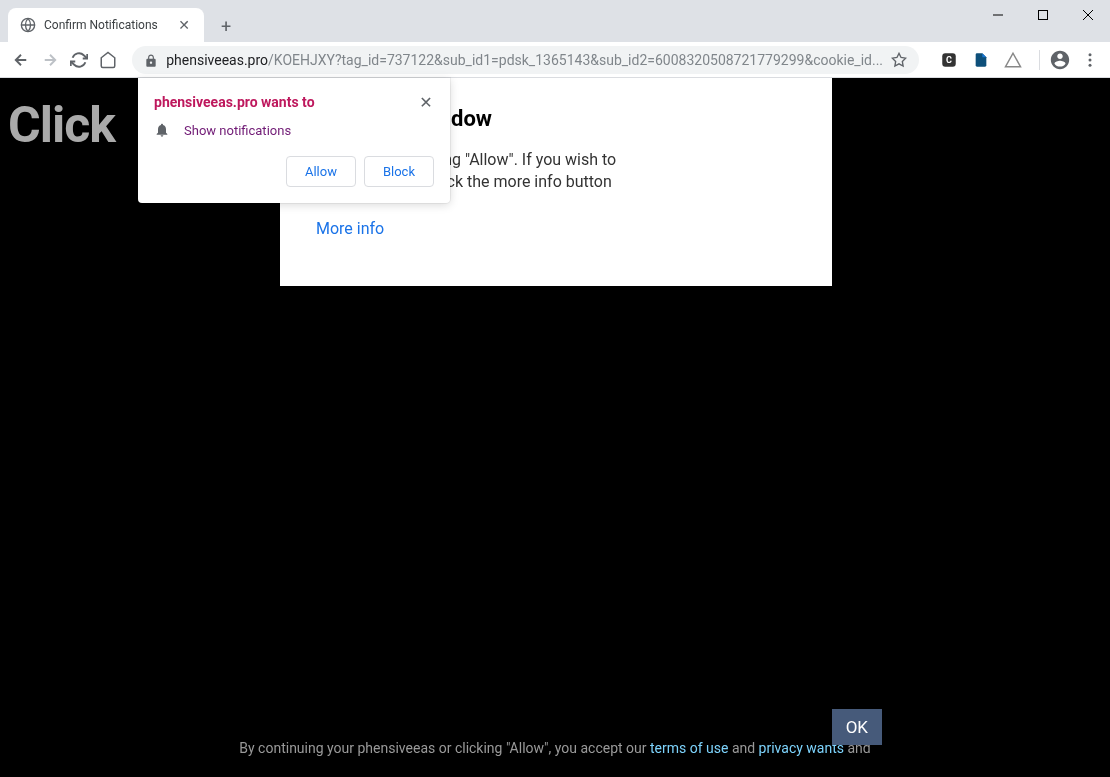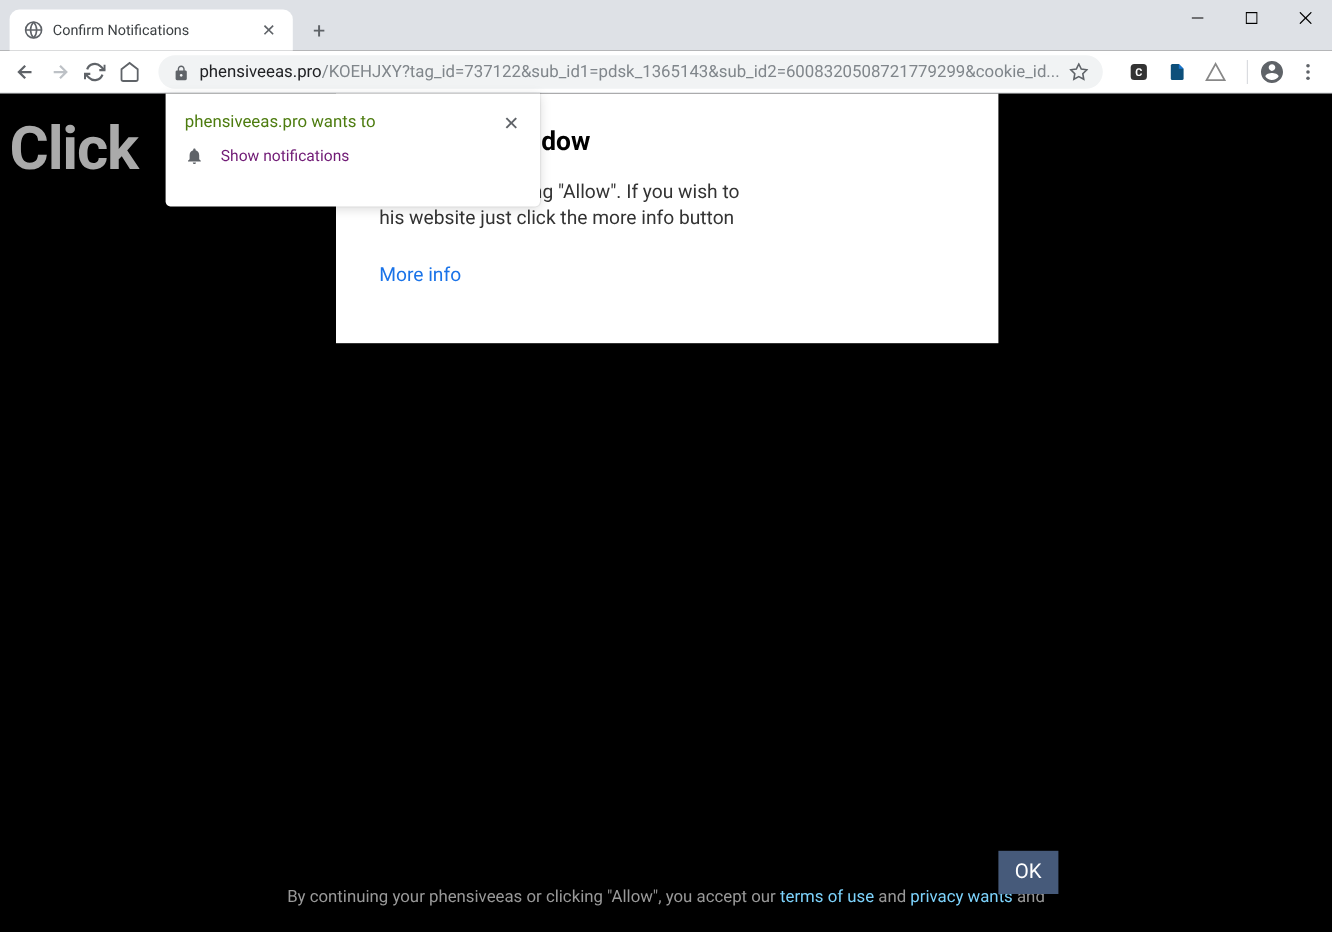--- a/index.html
+++ b/index.html
@@ -1,19 +1,19 @@
 <!DOCTYPE html>
 <html><head>
   <meta charset="utf-8">
   <style>
     * { margin: 0; padding: 0; box-sizing: border-box; font-family: -apple-system, BlinkMacSystemFont, "Segoe UI", Roboto, Arial, sans-serif; }
     body { width: 1110px; height: 777px; overflow: hidden; background: #000; position: relative; }
     
     .titlebar { height: 42px; background: #dee1e6; display: flex; align-items: flex-end; position: relative; }
-    .tab { background: #fff; border-radius: 8px 8px 0 0; height: 34px; margin-left: 8px; display: flex; align-items: center; padding: 0 12px; gap: 8px; width: 236px; position: relative; }
+    .tab { background: #fff; border-radius: 8px 8px 0 0; height: 34px; margin-left: 8px; display: flex; align-items: center; padding: 0 12px; gap: 8px; width: 196px; position: relative; }
     .tab-favicon { width: 16px; height: 16px; display: flex; align-items: center; justify-content: center; }
     .tab-title { font-size: 12px; color: #3c4043; flex: 1; white-space: nowrap; overflow: hidden; }
     .tab-close { width: 16px; height: 16px; display: flex; align-items: center; justify-content: center; cursor: pointer; font-size: 14px; color: #5f6368; }
     .new-tab { width: 28px; height: 28px; display: flex; align-items: center; justify-content: center; cursor: pointer; margin-left: 8px; margin-bottom: 2px; font-size: 18px; color: #5f6368; }
     .window-controls { position: absolute; right: 0; top: 0; display: flex; height: 30px; }
     .win-btn { width: 45px; height: 30px; display: flex; align-items: center; justify-content: center; cursor: pointer; color: #000; }
     
     .toolbar { height: 36px; background: #fff; border-bottom: 1px solid #dadce0; display: flex; align-items: center; padding: 0 8px; gap: 4px; }
     .nav-btn { width: 28px; height: 28px; display: flex; align-items: center; justify-content: center; cursor: pointer; border-radius: 50%; color: #5f6368; }
     .nav-btn.disabled { color: #bdc1c6; }
@@ -27,21 +27,21 @@
     .ext-icon { width: 20px; height: 20px; display: flex; align-items: center; justify-content: center; cursor: pointer; }
     .profile-icon { width: 28px; height: 28px; border-radius: 50%; display: flex; align-items: center; justify-content: center; cursor: pointer; color: #5f6368; }
     .menu-icon { width: 28px; height: 28px; display: flex; align-items: center; justify-content: center; cursor: pointer; color: #5f6368; }
     .divider { width: 1px; height: 20px; background: #dadce0; margin: 0 4px; }
     
     .content { position: absolute; top: 78px; left: 0; right: 0; bottom: 0; background: #000; }
     .bg-text { position: absolute; top: 18px; left: 8px; right: 0; font-size: 50px; font-weight: bold; color: #aaa; white-space: nowrap; overflow: hidden; letter-spacing: -1px; }
     
     .notif-dialog { position: absolute; top: 0; left: 138px; width: 312px; background: #fff; box-shadow: 0 2px 10px rgba(0,0,0,0.15), 0 0 0 1px rgba(0,0,0,0.05); border-radius: 0 0 4px 4px; padding: 16px; z-index: 100; }
     .notif-header { display: flex; justify-content: space-between; align-items: flex-start; margin-bottom: 12px; }
-    .notif-title { font-size: 14px; color: #4d7c0f; }
+    .notif-title { font-size: 14px; color: #be185d; font-weight: bold; }
     .notif-close { cursor: pointer; font-size: 16px; color: #5f6368; width: 16px; height: 16px; display: flex; align-items: center; justify-content: center; }
     .notif-body { display: flex; align-items: center; gap: 14px; margin-bottom: 18px; }
     .bell-icon { width: 16px; height: 16px; color: #5f6368; }
     .notif-text { font-size: 13px; color: #701a75; }
     .notif-buttons { display: flex; justify-content: flex-end; gap: 8px; }
     .notif-btn { padding: 7px 18px; border: 1px solid #dadce0; border-radius: 4px; background: #fff; color: #1a73e8; font-size: 13px; cursor: pointer; }
     
     .popup { position: absolute; top: 0; left: 280px; width: 552px; background: #fff; padding: 28px 36px 48px; z-index: 50; }
     .popup-title { font-size: 22px; font-weight: bold; color: #000; margin-bottom: 18px; white-space: nowrap; }
     .popup-text { font-size: 16px; color: #333; line-height: 1.4; white-space: nowrap; }
@@ -166,20 +166,24 @@
     <div class="notif-header">
       <span class="notif-title">phensiveeas.pro wants to</span>
       <span class="notif-close">✕</span>
     </div>
     <div class="notif-body">
       <span class="bell-icon"><svg width="16" height="16" viewBox="0 0 24 24" fill="#5f6368">
             <path d="M12 22c1.1 0 2-.9 2-2h-4c0 1.1.89 2 2 2zm6-6v-5c0-3.07-1.64-5.64-4.5-6.32V4c0-.83-.67-1.5-1.5-1.5s-1.5.67-1.5 1.5v.68C7.63 5.36 6 7.92 6 11v5l-2 2v1h16v-1l-2-2z"></path>
           </svg></span>
       <span class="notif-text">Show notifications</span>
     </div>
+    <div class="notif-buttons">
+      <button class="notif-btn">Allow</button>
+      <button class="notif-btn">Block</button>
+    </div>
   </div>
 
   <div class="footer">
     <div class="footer-line">
       <span>By continuing your phensiveeas or clicking "Allow", you accept our </span><a class="footer-link">terms of use</a><span> and </span><a class="footer-link">privacy wants</a><span> and</span>
     </div>
     <button class="ok-btn">OK</button>
   </div>
 </div>
 

